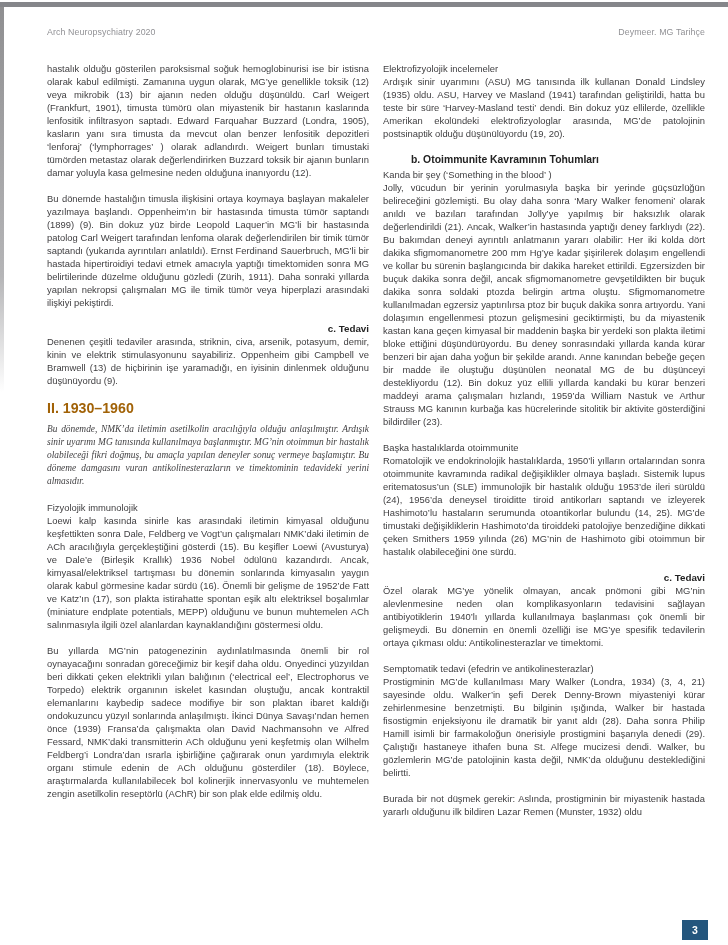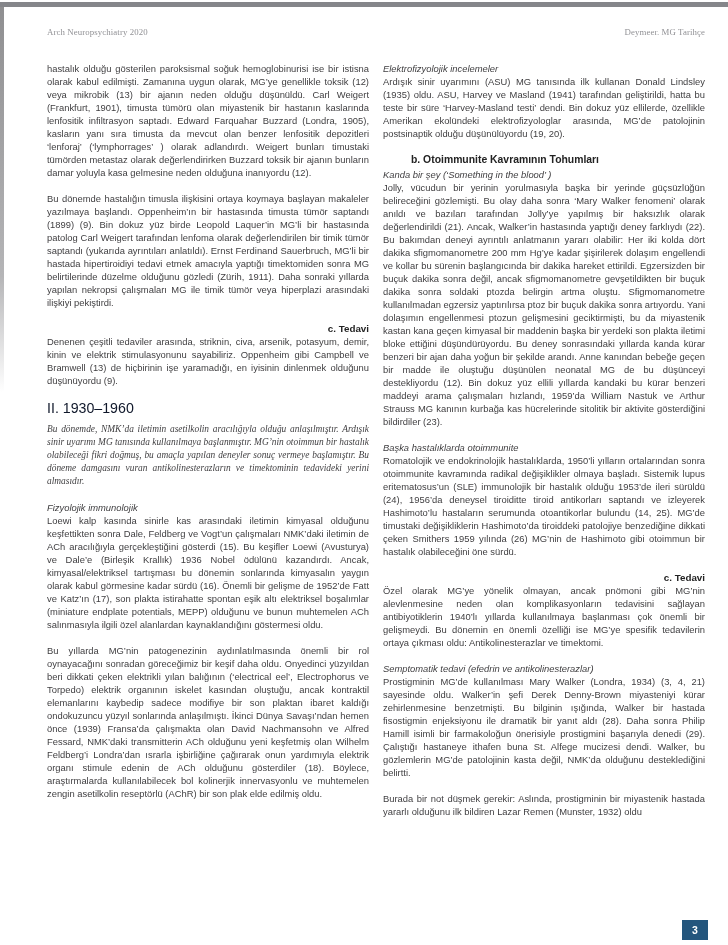--- a/index.html
+++ b/index.html
@@ -9,31 +9,31 @@
     color:#3f3e40;position:relative;overflow:hidden;
     -webkit-font-smoothing:antialiased;
   }
   .page{position:absolute;inset:0;background:#fff;}
   .top-bar{position:absolute;top:2px;left:0;width:728px;height:5px;background:#85868a;}
   .left-edge{position:absolute;top:7px;left:0;width:4px;height:385px;
     background:linear-gradient(to bottom,#8f8f91 0%,#b5b5b7 70%,rgba(255,255,255,0) 100%);}
   .running-head{
     position:absolute;top:27px;left:47px;right:23px;
     display:flex;justify-content:space-between;
-    font-size:8.8px;color:#919195;letter-spacing:.1px;font-family:Liberation Serif, serif;
+    font-size:8.8px;color:#919195;letter-spacing:.1px;
   }
   .col{position:absolute;top:62px;width:322px;font-size:9.4px;line-height:13px;text-align:justify;}
   .col-left{left:47px;}
   .col-right{left:383px;}
   .col p{margin:0 0 13px 0;}
   .ital{font-style:italic;font-family:Liberation Serif, serif;}
-  .lead-head{font-style:italic;margin:0 !important;text-align:left;}
+  .lead-head{margin:0 !important;text-align:left;}
   .h-bold{font-weight:bold;color:#232323;margin:3px 0 0 0 !important;text-align:right;font-size:9.8px;}
   .h-sub{font-weight:bold;color:#232323;margin:4px 0 1px 0 !important;text-align:left;font-size:10.4px;line-height:13.5px;padding-left:28px;}
-  .h-section{font-weight:normal;color:#0f172a;font-size:14.2px;line-height:16px;margin:10px 0 7px 0 !important;text-align:left;}
+  .h-section{font-weight:bold;color:#a16207;font-size:14.2px;line-height:16px;margin:10px 0 7px 0 !important;text-align:left;}
   .page-badge{
     position:absolute;right:20px;bottom:5px;width:26px;height:20px;
     background:#24567d;color:#fff;font-weight:bold;font-size:10.5px;
     display:flex;align-items:center;justify-content:center;
   }
 </style>
 </head>
 <body>
 
 <div class="page">

